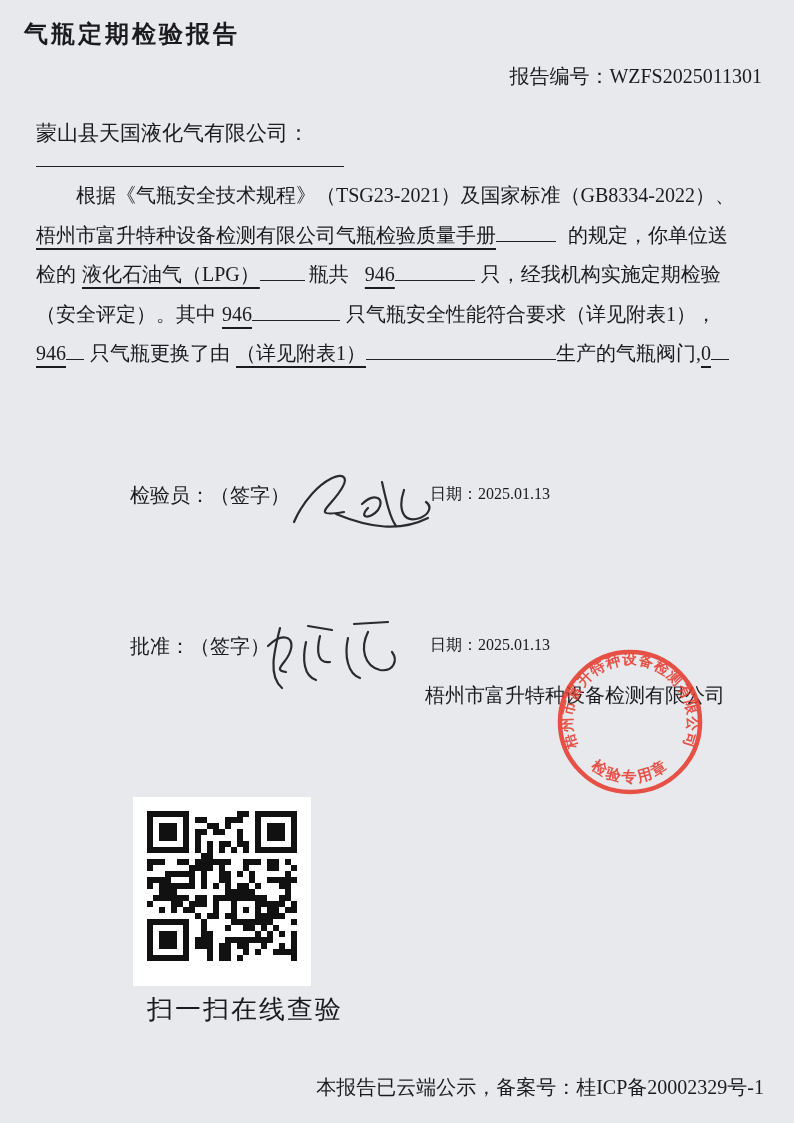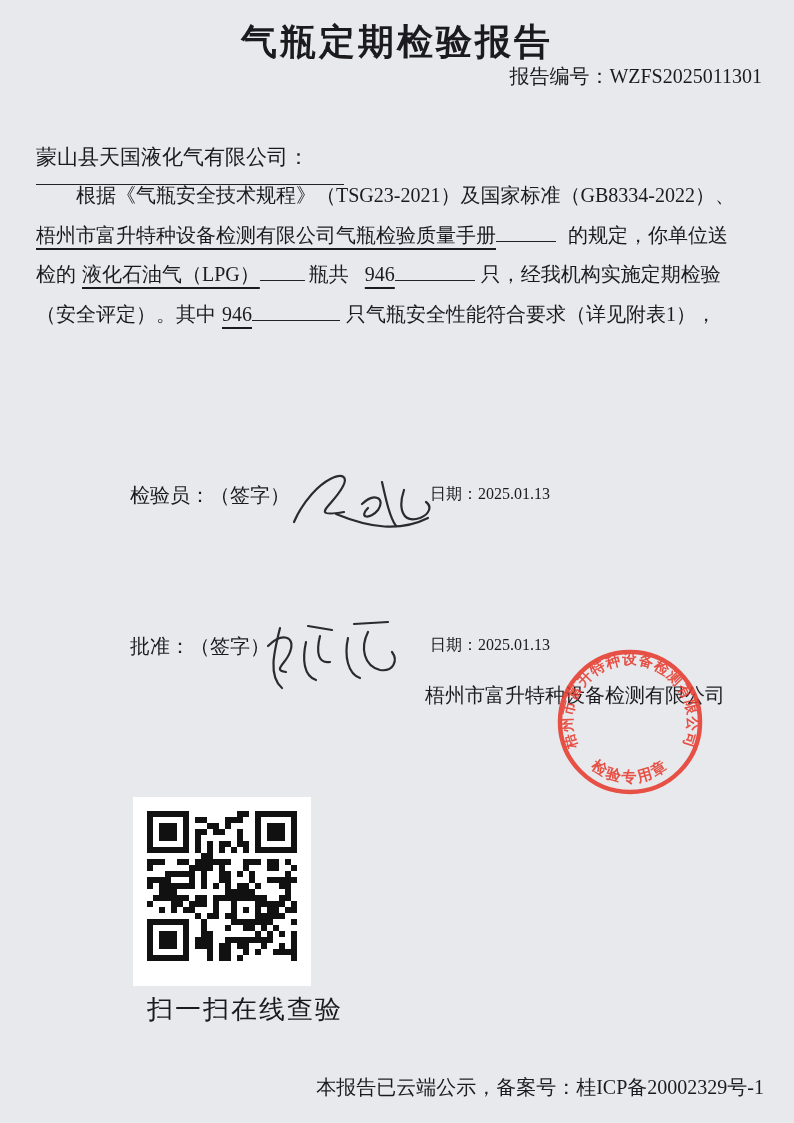--- a/index.html
+++ b/index.html
@@ -2,25 +2,25 @@
 <html><head>
 <meta charset="utf-8">
 <style>
   html,body{margin:0;padding:0;background:#cfcfd4;}
   .page{
     position:relative;width:794px;height:1123px;margin:0 auto;
     background:#e8e9ed;overflow:hidden;
     font-family:"Liberation Serif","DejaVu Serif",serif;
     color:#1b1b1d;
   }
-  .title{position:absolute;top:18px;left:0;right:0;text-align:center;
-    font-size:36px;font-weight:700;letter-spacing:3px;}
+  .title{position:absolute;top:18px;left:0;right:0;
+    font-size:24px;font-weight:700;letter-spacing:3px;padding-left:24px;}
   .report-no{position:absolute;top:63px;right:32px;font-size:20px;}
   .addressee{position:absolute;top:119px;left:36px;font-size:21px;}
-  .addr-ul{display:inline-block;min-width:308px;border-bottom:1.6px solid #222;padding-bottom:13px;margin-top:24px;}
+  .addr-ul{display:inline-block;min-width:308px;border-bottom:1.6px solid #222;padding-bottom:19px;}
   .body-text{position:absolute;top:176px;left:36px;width:736px;font-size:20px;line-height:39.5px;}
   .body-text p{margin:0;}
   .indent{text-indent:40px;}
   .ul{text-decoration:underline;text-underline-offset:6px;text-decoration-thickness:1.5px;}
   .tail{display:inline-block;border-bottom:1.6px solid #222;height:0.95em;}
   .t18{width:18px}.t45{width:45px}.t60{width:60px}.t80{width:80px}.t88{width:88px}.t190{width:190px}
   .g6{margin-left:6px}.g12{margin-left:12px}.g14{margin-left:4px}.g16{margin-left:16px}
   .sig-row-label{position:absolute;font-size:20px;}
   .lbl-inspector{top:482px;left:130px;}
   .lbl-approver{top:633px;left:130px;}
@@ -48,20 +48,21 @@
 
   <div class="report-no"><span>报告编号：</span><span>WZFS2025011301</span></div>
 
   <div class="addressee"><span class="addr-ul">蒙山县天国液化气有限公司：</span></div>
 
   <div class="body-text">
     <p class="indent"><span>根据《气瓶安全技术规程》（TSG23-2021）及国家标准（GB8334-2022）、</span></p>
     <p><span class="ul">梧州市富升特种设备检测有限公司气瓶检验质量手册</span><span class="tail t60"></span><span class="g12">的规定，你单位送</span></p>
     <p><span>检的</span><span class="ul g6">液化石油气（LPG）</span><span class="tail t45"></span><span class="g14">瓶共</span><span class="ul g16">946</span><span class="tail t80"></span><span class="g6">只，经我机构实施定期检验</span></p>
     <p><span>（安全评定）。其中</span><span class="ul g6">946</span><span class="tail t88"></span><span class="g6">只气瓶安全性能符合要求（详见附表1），</span></p>
+    <p><span class="ul">946</span><span class="tail t18"></span><span class="g6">只气瓶更换了由</span><span class="ul g6">（详见附表1）</span><span class="tail t190"></span><span>生产的气瓶阀门,</span><span class="ul">0</span><span class="tail t18"></span></p>
   </div>
 
   <div class="sig-row-label lbl-inspector">检验员：（签字）</div>
   <svg class="sig-svg sig-inspector" width="160" height="85" viewBox="0 0 160 85">
     <path d="M16,60 C36,14 78,2 64,26 C54,44 30,56 66,50"></path>
     <path d="M58,52 C92,66 122,70 150,56"></path>
     <path d="M84,42 C96,30 108,36 100,48 C92,58 80,56 90,46"></path>
     <path d="M104,20 C108,38 112,56 118,64"></path>
     <path d="M126,28 C120,46 124,62 142,56 C152,52 154,44 148,40"></path>
   </svg>

